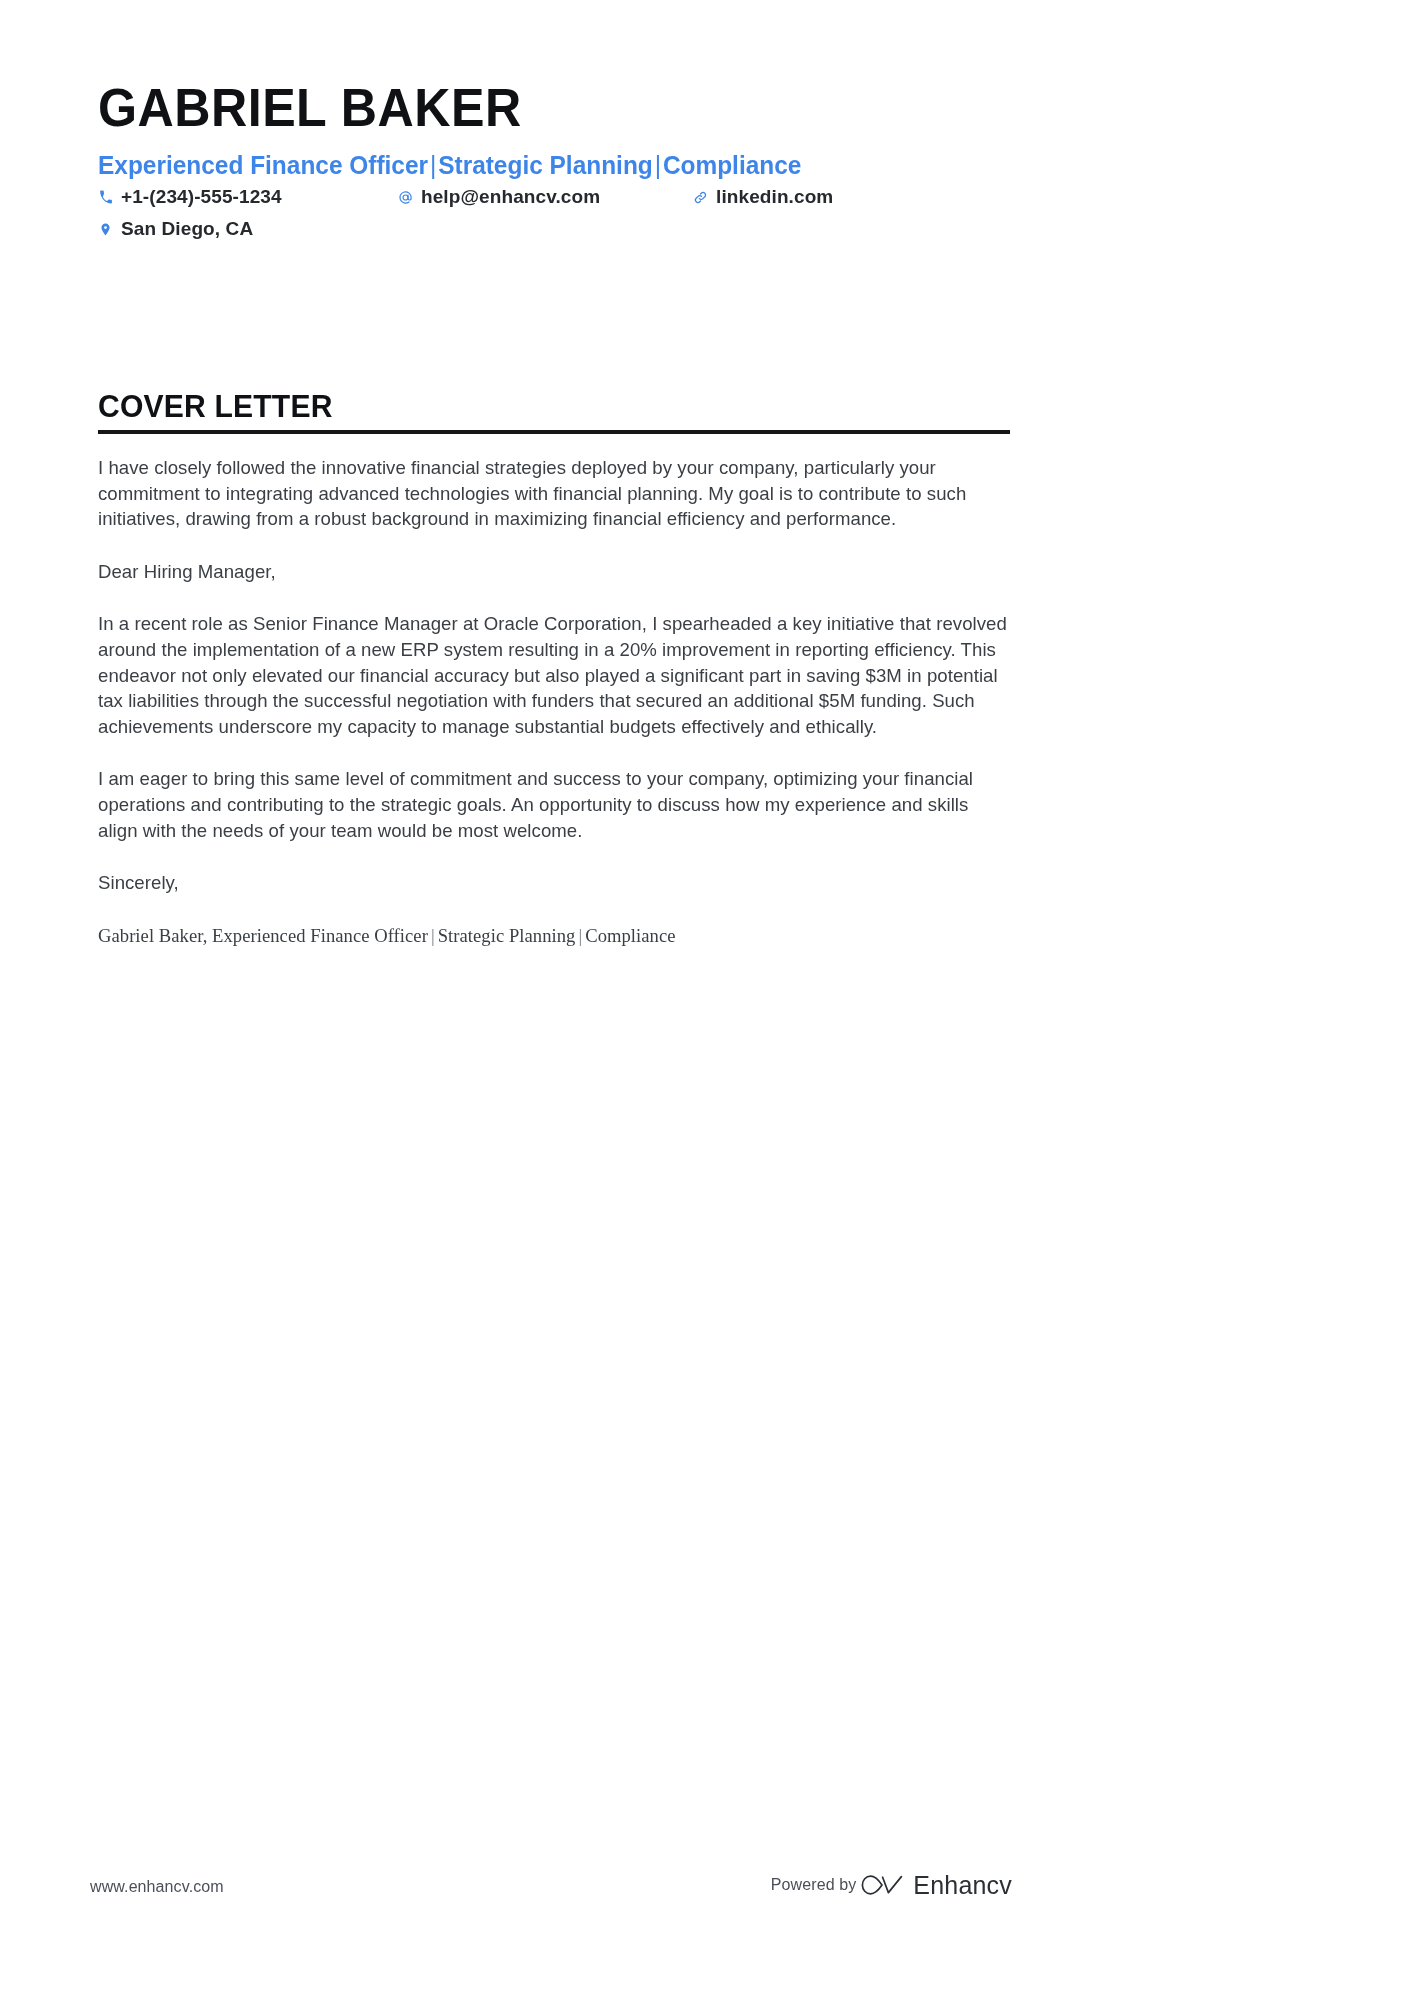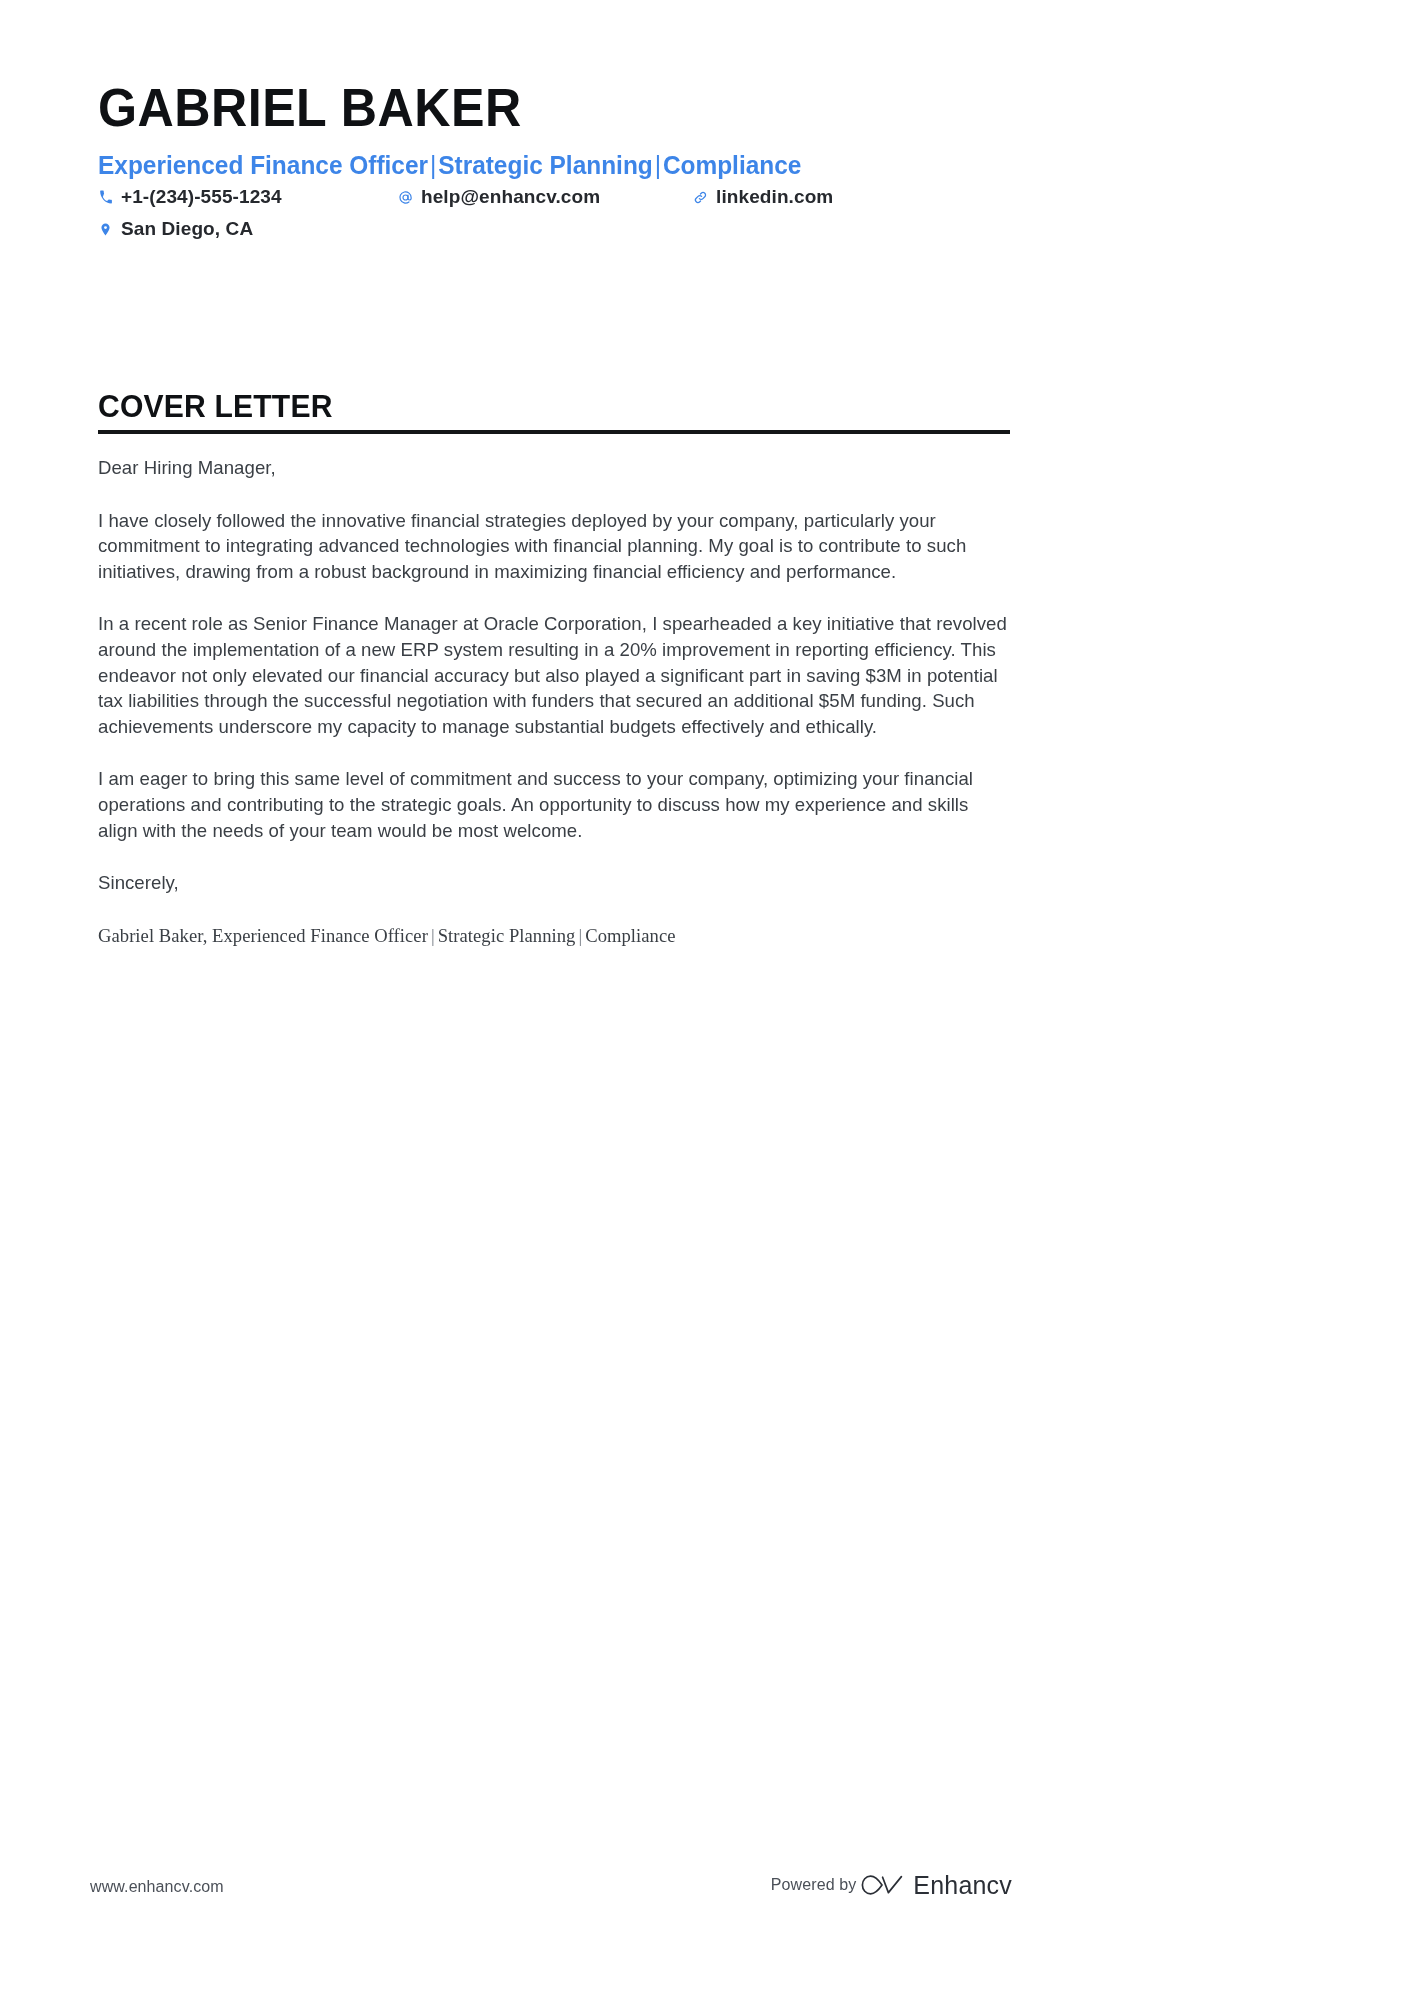--- a/index.html
+++ b/index.html
@@ -246,22 +246,22 @@
       </div>
     </div>
   </div>
 
   <div class="section" style="top:388px;">
     <div class="section-title">COVER LETTER</div>
     <div class="section-rule"></div>
   </div>
 
   <div class="letter">
+    <p>I have closely followed the innovative financial strategies deployed by your company, particularly your commitment to integrating advanced technologies with financial planning. My goal is to contribute to such initiatives, drawing from a robust background in maximizing financial efficiency and performance.</p>
     <p>Dear Hiring Manager,</p>
-    <p>I have closely followed the innovative financial strategies deployed by your company, particularly your commitment to integrating advanced technologies with financial planning. My goal is to contribute to such initiatives, drawing from a robust background in maximizing financial efficiency and performance.</p>
     <p>In a recent role as Senior Finance Manager at Oracle Corporation, I spearheaded a key initiative that revolved around the implementation of a new ERP system resulting in a 20% improvement in reporting efficiency. This endeavor not only elevated our financial accuracy but also played a significant part in saving $3M in potential tax liabilities through the successful negotiation with funders that secured an additional $5M funding. Such achievements underscore my capacity to manage substantial budgets effectively and ethically.</p>
     <p>I am eager to bring this same level of commitment and success to your company, optimizing your financial operations and contributing to the strategic goals. An opportunity to discuss how my experience and skills align with the needs of your team would be most welcome.</p>
     <p class="signoff">Sincerely,</p>
     <p><span>Gabriel Baker,</span> <span>Experienced Finance Officer</span><span class="vbar">|</span><span>Strategic Planning</span><span class="vbar">|</span><span>Compliance</span></p>
   </div>
 
   <div class="footer">
     <div class="footer-left">www.enhancv.com</div>
     <div class="footer-right">
       <span class="powered-by">Powered by</span>

